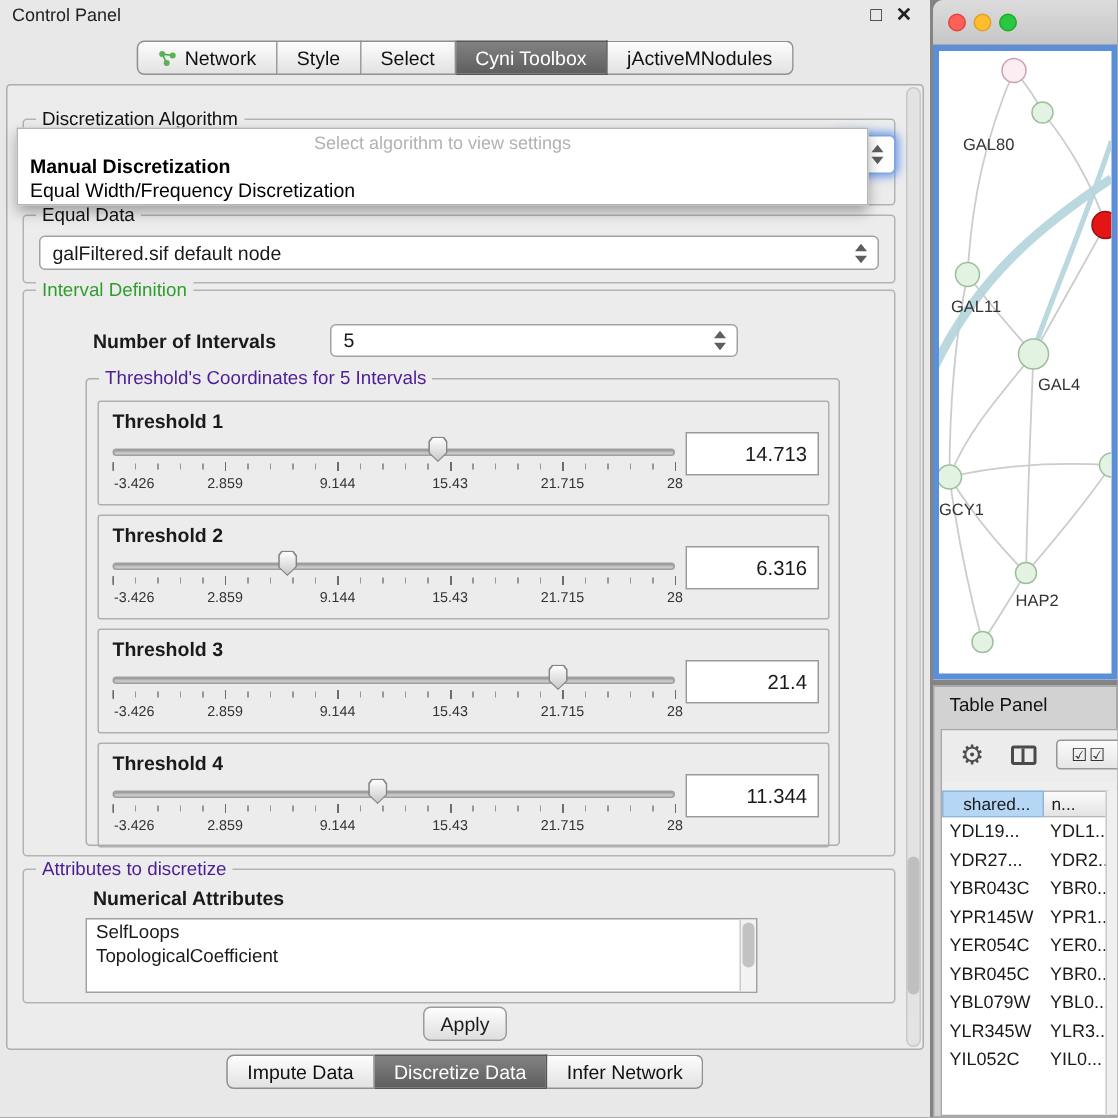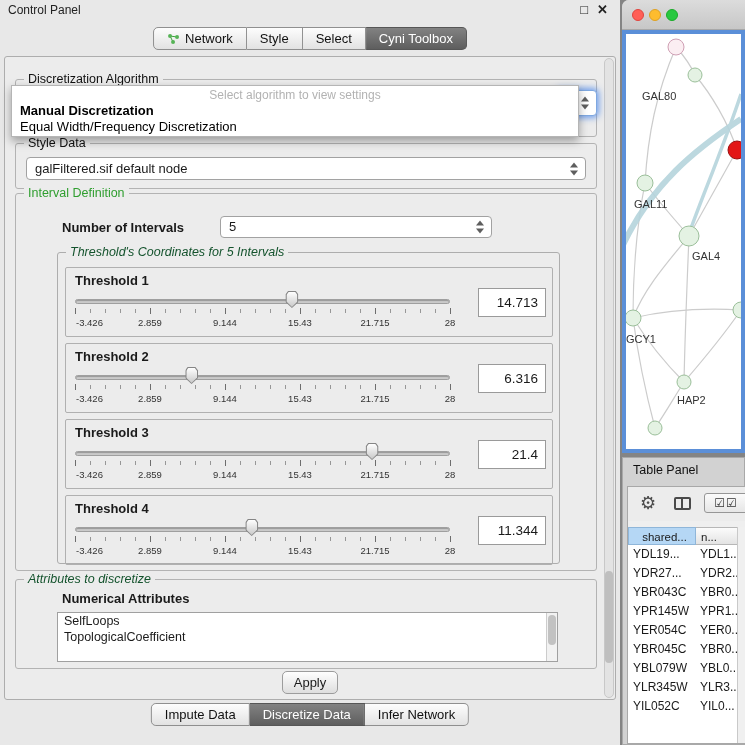--- a/index.html
+++ b/index.html
@@ -24,21 +24,21 @@
   .cp-bottom-tabs { top:703px; left:50%; transform:translateX(-50%); }
 
   .cp-body { position:absolute; left:4px; top:56px; width:612px; height:644px;
              background:#ececec; border:1px solid #adadad; border-radius:3px; }
 
   
   .group { position:absolute; border:1px solid #b3b3b3; border-radius:3px; }
   .group-title { position:absolute; top:-8px; left:8px; background:#ececec; padding:0 4px;
                  font-size:12.5px; color:#111; white-space:nowrap; }
   .group-title.g-green { color:#2f9e2f; }
-  .group-title.g-blue  { color:#14532d;font-style:italic; }
+  .group-title.g-blue  { color:#4c1d95; }
 
   
   .combo { position:absolute; background:#fff; border:1px solid #a2a2a2; border-radius:4px; }
   .combo-text { position:absolute; left:8px; top:0; right:20px; font-size:13px; overflow:hidden; white-space:nowrap; }
   .stepper { position:absolute; right:6px; top:50%; transform:translateY(-50%); width:9px; height:15px; }
   .stepper .up { position:absolute; top:1px; left:0; width:0; height:0;
                  border-left:4.5px solid transparent; border-right:4.5px solid transparent; border-bottom:5px solid #5e5e5e; }
   .stepper .dn { position:absolute; bottom:1px; left:0; width:0; height:0;
                  border-left:4.5px solid transparent; border-right:4.5px solid transparent; border-top:5px solid #5e5e5e; }
 
@@ -69,26 +69,26 @@
   .ticks-major { position:absolute; top:18px; left:0; width:376px; height:6px;
                  background:repeating-linear-gradient(90deg,#6d6d6d 0 1px,transparent 1px 75px); }
   .scale { position:absolute; top:27px; left:0; width:376px; height:12px; font-size:9.5px; color:#333; }
   .scale span { position:absolute; transform:translateX(-50%); white-space:nowrap; }
   .scale span:nth-child(1){ left:1px; transform:none; }
   .scale span:nth-child(2){ left:75px; }
   .scale span:nth-child(3){ left:150px; }
   .scale span:nth-child(4){ left:225px; }
   .scale span:nth-child(5){ left:300px; }
   .scale span:nth-child(6){ left:375px; }
-  .thr-value { position:absolute; right:6px; top:20px; width:68px; height:29px; background:#fff;
+  .thr-value { position:absolute; right:6px; top:20px; width:89px; height:29px; background:#fff;
                border:1px solid #9a9a9a; font-size:13.5px; line-height:27px; text-align:right; padding-right:7px; }
 
   
   .attr-label { position:absolute; left:46px; top:11px; font-size:13px; font-weight:bold; }
-  .attr-list { position:absolute; left:41px; top:32px; width:501px; height:50px; background:#fff; border:1px solid #a0a0a0; overflow:hidden; }
+  .attr-list { position:absolute; left:41px; top:32px; width:448px; height:50px; background:#fff; border:1px solid #a0a0a0; overflow:hidden; }
   .attr-item { font-size:12.5px; line-height:16px; padding-left:6px; white-space:nowrap; }
   .list-scroll { position:absolute; right:0; top:0; bottom:0; width:11px; background:#f2f2f2; border-left:1px solid #cccccc; }
   .list-scroll .lthumb { position:absolute; left:1px; top:2px; width:8px; height:30px; background:#c2c2c2; border-radius:4px; }
 
   .apply-btn { position:absolute; left:0; right:0; margin:auto; top:614px; width:56px; height:23px;
                background:linear-gradient(#fefefe,#dedede); border:1px solid #9c9c9c; border-radius:5px;
                font-size:13px; text-align:center; line-height:21px; }
 
   .cp-scrollbar { position:absolute; right:6px; top:58px; width:10px; height:640px; background:#e3e3e3; border:1px solid #c8c8c8; border-radius:5px; }
   .cp-scrollbar .sthumb { position:absolute; left:0px; top:512px; width:8px; height:92px; background:#bfbfbf; border-radius:4px; }
@@ -152,20 +152,23 @@
       </div>
       <div class="tab">
           <span>Style</span>
         </div>
       <div class="tab">
           <span>Select</span>
         </div>
       <div class="tab selected">
           <span>Cyni Toolbox</span>
         </div>
+      <div class="tab">
+          <span>jActiveMNodules</span>
+        </div>
     </div>
 
     <div class="cp-body">
 
       <div class="group" style="left:10px; top:22px; width:582px; height:58px;">
         <span class="group-title">Discretization Algorithm</span>
       </div>
 
       <div class="algo-focus-combo">
         <span class="stepper">
@@ -174,21 +177,21 @@
           </span>
       </div>
 
       <div class="algo-popup">
         <div class="ph">Select algorithm to view settings</div>
         <div class="opt b">Manual Discretization</div>
         <div class="opt n">Equal Width/Frequency Discretization</div>
       </div>
 
       <div class="group" style="left:10px; top:86px; width:582px; height:46px;">
-        <span class="group-title">Style Data</span>
+        <span class="group-title">Equal Data</span>
         <div class="combo" style="left:10px; top:13px; width:560px; height:23px;">
           <span class="combo-text" style="line-height:21px;">galFiltered.sif default node</span>
           <span class="stepper">
               <b class="up"></b>
               <b class="dn"></b>
             </span>
         </div>
       </div>
 
       <div class="group" style="left:10px; top:136px; width:582px; height:378px;">

